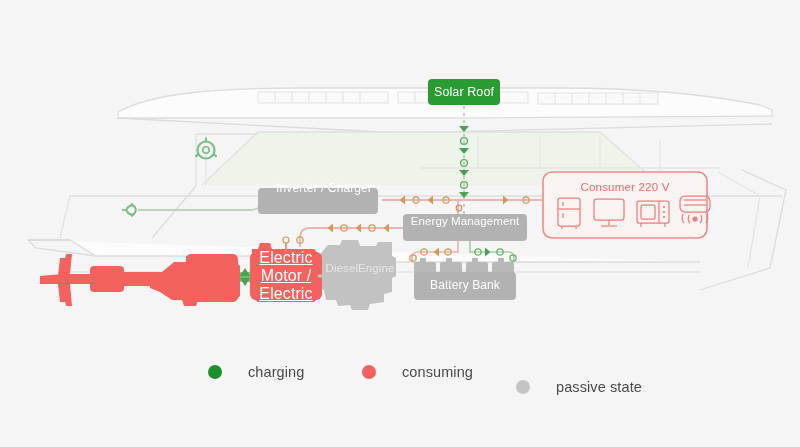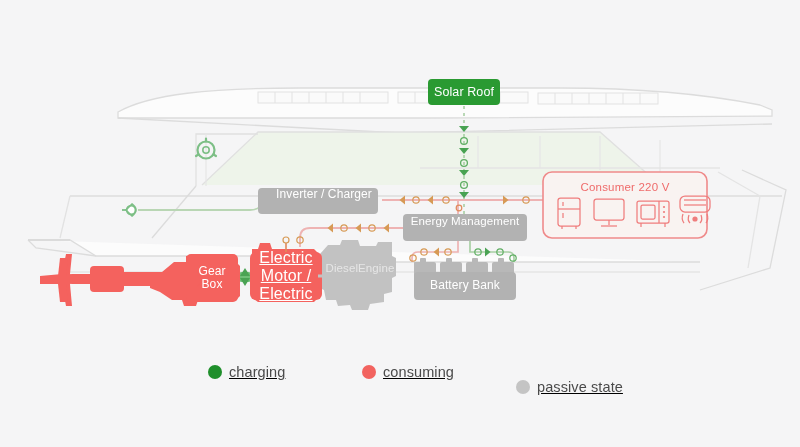--- a/index.html
+++ b/index.html
@@ -22,21 +22,21 @@
   .de-label{font-size:11.5px;}
   .gb-label{font-size:12px;}
   .emg-label{font-size:11.5px;}
 
   .consumer-title{
     position:absolute;font-size:11.5px;color:#ef6b6b;letter-spacing:.2px;
     width:100%;text-align:center;
   }
 
   .legend{position:absolute;left:0;top:358px;width:800px;height:34px;}
-  .legend-item{position:absolute;display:flex;align-items:center;gap:7px;text-decoration:underline;}
+  .legend-item{position:absolute;display:flex;align-items:center;gap:26px;}
   .legend-dot{width:14px;height:14px;border-radius:50%;display:block;}
   .legend-text{font-size:14.5px;color:#4a4a4a;letter-spacing:.1px;white-space:nowrap;}
 </style>
 </head>
 <body>
 
 <div id="stage">
 
   <svg id="svgroot" viewBox="0 0 800 447">
     <defs>
@@ -291,42 +291,38 @@
         <path d="M707 214 q2 5 -1 9"></path>
       </g>
     </g>
 
     <rect x="428" y="79" width="72" height="26" rx="4" fill="#2a9a32"></rect>
 
   </svg>
 
   <div class="node-label solar-label" style="left:428px;top:79px;width:72px;height:26px;">Solar Roof</div>
 
-  <div class="node-label inv-label" style="left:258px;top:182px;width:132px;height:26px;">Inverter / Charger</div>
+  <div class="node-label inv-label" style="left:258px;top:176px;width:132px;height:26px;">Inverter / Charger</div>
 
   <div class="node-label emg-label" style="left:403px;top:208px;width:124px;height:27px;">Energy Management</div>
 
   <div class="node-label bb-label" style="left:414px;top:272px;width:102px;height:28px;">Battery Bank</div>
 
   <div class="node-label de-label" style="left:326px;top:248px;width:68px;height:40px;flex-direction:row;color:#e6e6e6;">
 
     <span>Diesel</span>
     <span>Engine</span>
   </div>
 
   <div class="node-label em-label" style="left:250px;top:252px;width:72px;height:48px;flex-direction:column;">
     <span>Electric</span>
     <span>Motor /</span>
     <span>Electric</span>
   </div>
 
-  <div class="node-label gb-label" style="left:186px;top:254px;width:52px;height:48px;flex-direction:column;">
-    <span>Gear</span>
-    <span>Box</span>
-  </div>
 
   <div class="lbl" style="left:543px;top:181px;width:164px;">
     <div class="consumer-title">Consumer 220 V</div>
   </div>
 
   <div class="legend">
     <div class="legend-item" style="left:208px;top:6px;">
       <span class="legend-dot" style="background:#1f8f2b;"></span>
       <span class="legend-text">charging</span>
     </div>

